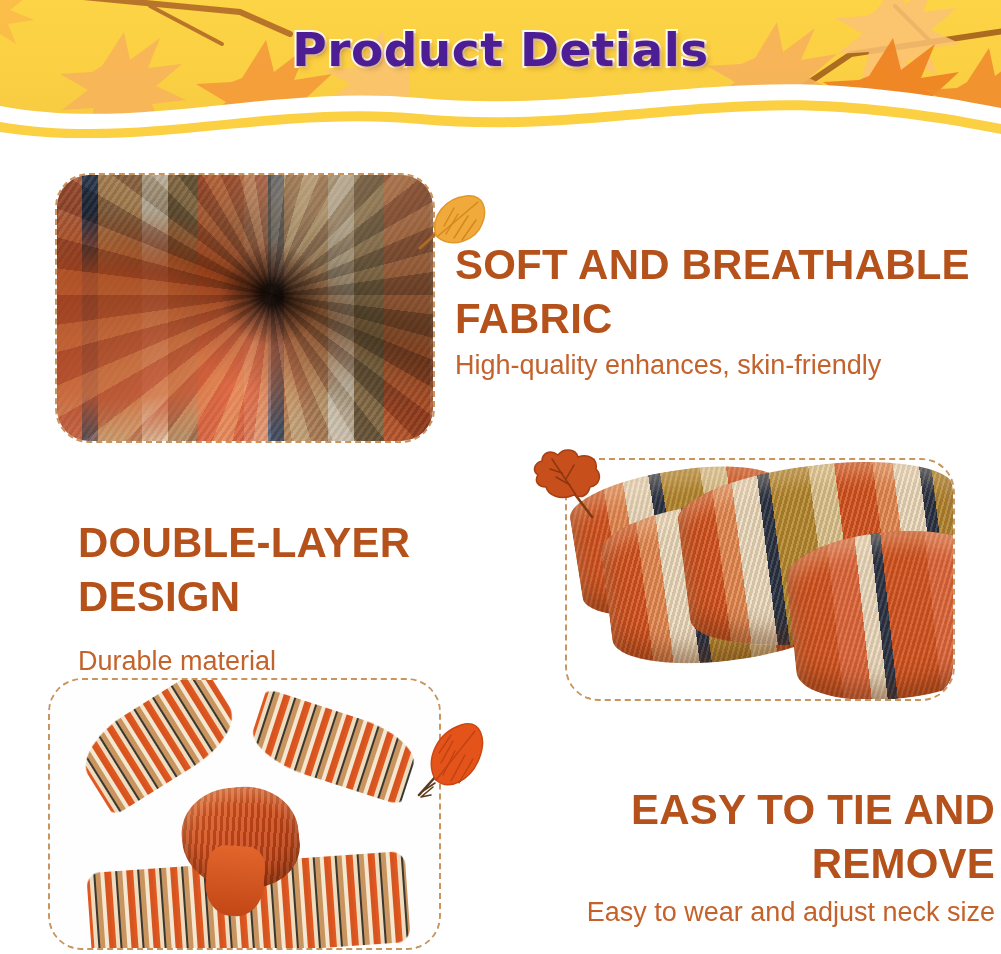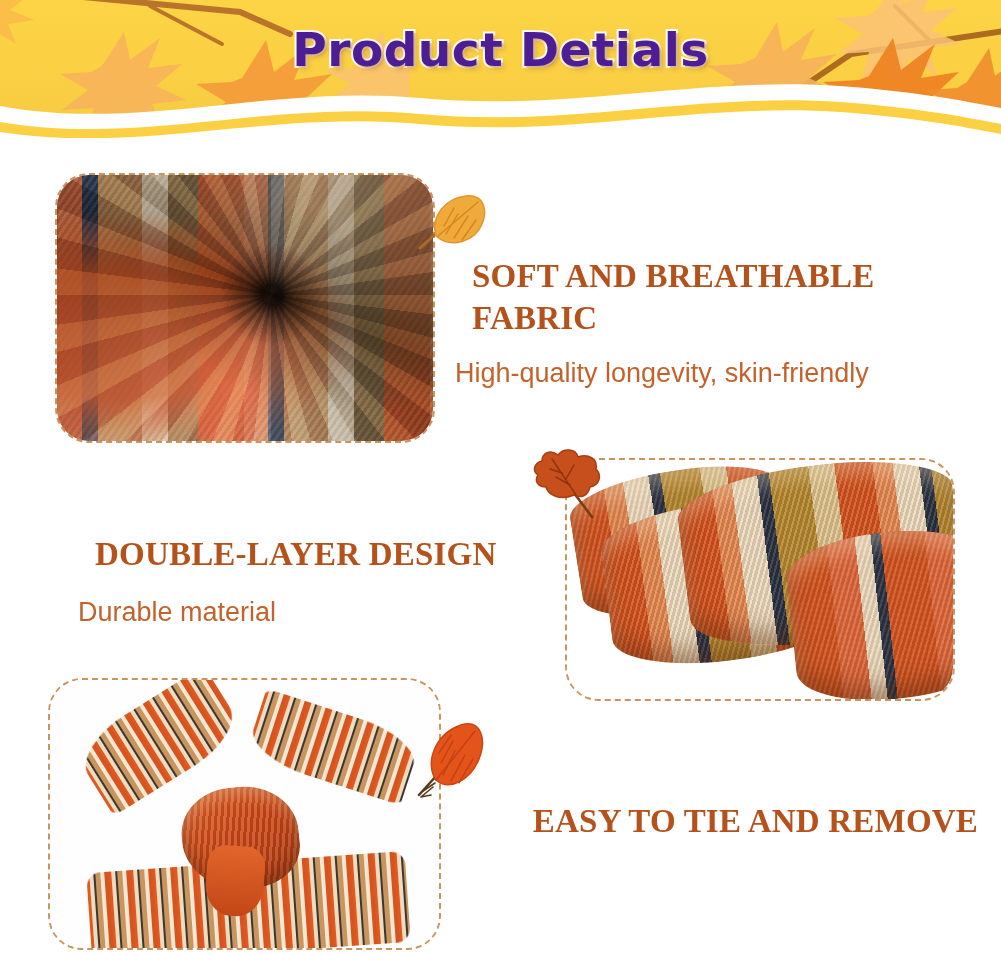--- a/index.html
+++ b/index.html
@@ -196,24 +196,24 @@
     position: absolute;
     left: 40%; top: 62%; width: 15%; height: 26%;
     border-radius: 30% 30% 45% 45%;
     background: linear-gradient(180deg, #e2652b, #c24716);
     transform: rotate(4deg);
   }
 
   
   .block { position: absolute; }
   .block h2 {
-    margin: 17px;
-    font-family: Liberation Serif, serif;
+    margin: 0;
+    font-family: Liberation Sans, sans-serif;
     font-weight: bold;
-    font-size: 33px;
+    font-size: 42px;
     line-height: 1.28;
     color: #b5521b;
     letter-spacing: 0.2px;
   }
   .block p {
     margin: 2px 0 0 0;
     font-family: "Liberation Sans", sans-serif;
     font-weight: normal;
     font-size: 27px;
     line-height: 1.30;
@@ -292,21 +292,21 @@
   <div class="photo" id="photo-1">
     <div class="inner">
       <div class="plaid-swirl"></div>
       <div class="swirl-shade"></div>
       <div class="swirl-folds"></div>
     </div>
   </div>
 
   <div class="block" id="block-1">
     <h2>SOFT AND BREATHABLE FABRIC</h2>
-    <p>High-quality longevity, skin-friendly</p>
+    <p>High-quality enhances, skin-friendly</p>
   </div>
 
   <div class="photo" id="photo-2">
     <div class="inner">
       <div class="plaid-rolls">
         <div class="roll" id="roll-a"></div>
         <div class="roll" id="roll-b"></div>
         <div class="roll" id="roll-c"></div>
         <div class="roll" id="roll-d"></div>
       </div>
@@ -324,20 +324,21 @@
       <div class="fringe" id="fringe-left"></div>
       <div class="fringe" id="fringe-right"></div>
       <div class="fringe" id="fringe-bottom"></div>
       <div class="knot-core"></div>
       <div class="knot-tail"></div>
     </div>
   </div>
 
   <div class="block" id="block-3">
     <h2>EASY TO TIE AND REMOVE</h2>
+    <p>Easy to wear and adjust neck size</p>
   </div>
 
 </div>
 
 <svg class="leaf-marker" id="leaf-marker-1" viewBox="0 0 70 62">
   <path d="M2 56 L22 38" stroke="#b06a28" stroke-width="3" stroke-linecap="round" fill="none"></path>
   <path d="M18 44 C12 24 28 6 48 4 C66 2 70 18 64 32 C58 48 34 58 18 44 Z" fill="#f0a93b" stroke="#e0972c" stroke-width="1.5"></path>
   <g stroke="#d4861f" stroke-width="1.4" fill="none" stroke-linecap="round">
     <path d="M20 44 L60 10"></path>
     <path d="M28 42 L40 22"></path>

